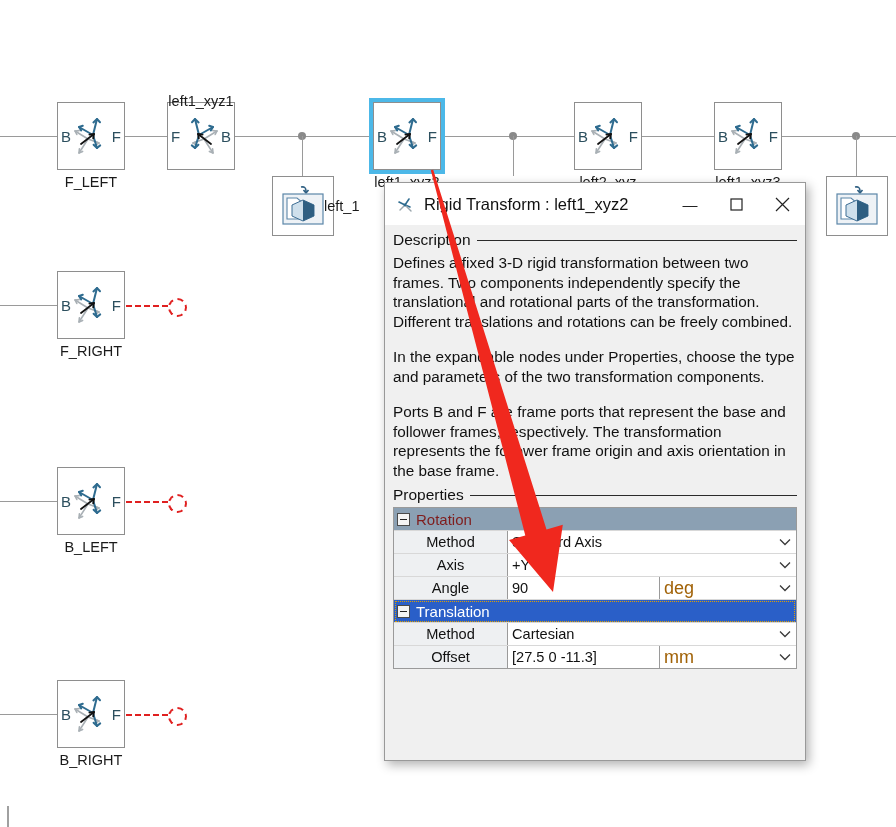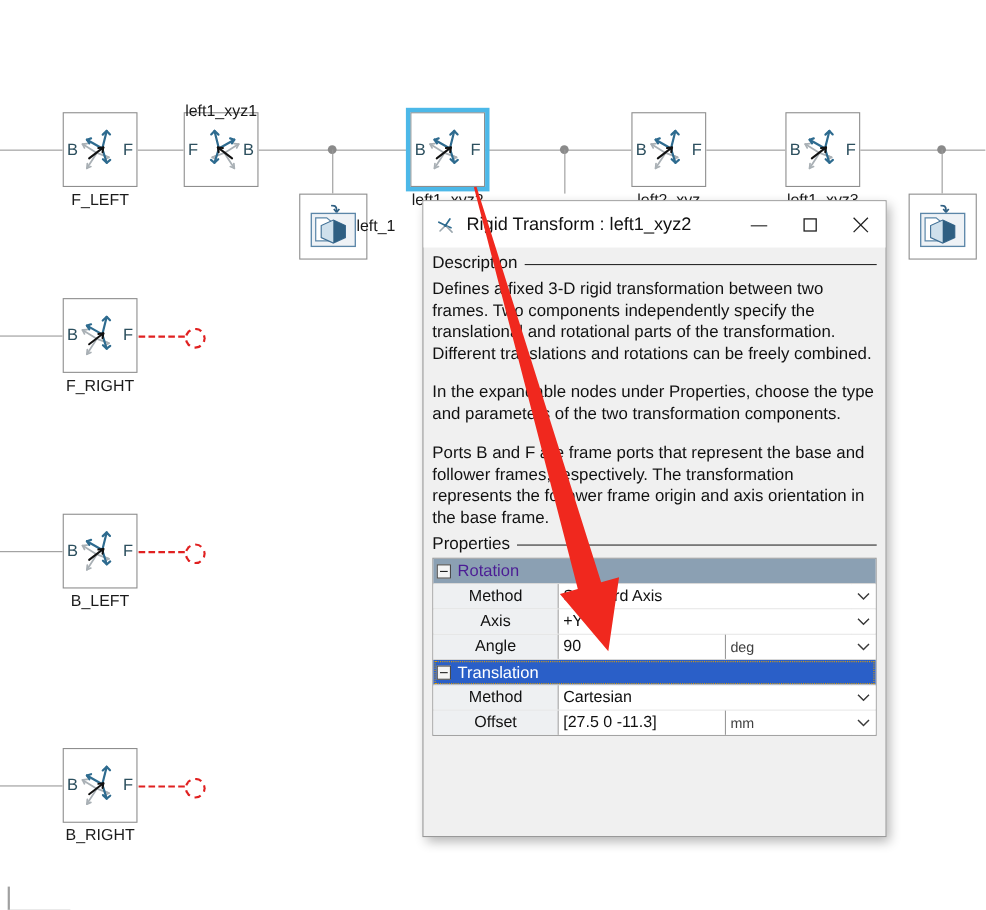--- a/index.html
+++ b/index.html
@@ -63,33 +63,33 @@
 
   #desc{margin:2px 6px 0 6px;font-size:15.3px;line-height:19.5px;color:#111;flex:none;}
   #desc p{margin:0 0 16px 0;}
   #desc p:last-child{margin-bottom:0;}
 
   
   #proptable{margin:1px 6px 0 6px;border:1px solid #9a9a9a;background:#fff;flex:none;}
   .prow{display:flex;height:22px;align-items:stretch;border-bottom:1px solid #d8d8d8;}
   .prow:last-child{border-bottom:none;}
   .grouprow{height:22px;display:flex;align-items:center;padding-left:3px;border-bottom:1px solid #d8d8d8;}
-  .grouprow.unsel{background:#8ba0b3;color:#4c1d95;}
+  .grouprow.unsel{background:#8ba0b3;color:#7f1d1d;}
   .grouprow.sel{background:#2a5fc8;color:#ffffff;outline:1px dotted #e0a000;outline-offset:-2px;}
   .expander{width:11px;height:11px;border:1px solid #4a4a4a;background:#f4f4f4;
             display:flex;align-items:center;justify-content:center;margin-right:6px;flex:none;}
   .expander::before{content:"";width:7px;height:1px;background:#222;}
   .gname{font-size:15px;}
 
   .pname{width:113px;flex:none;background:#eef0f2;display:flex;align-items:center;
          justify-content:center;font-size:14.6px;color:#111;border-right:1px solid #9a9a9a;}
   .pval{flex:1;display:flex;align-items:center;background:#ffffff;
         font-size:14.6px;color:#111;padding-left:4px;min-width:0;overflow:hidden;white-space:nowrap;}
   .punit{width:110px;flex:none;display:flex;align-items:center;background:#ffffff;
-         font-size:13px;color:#404040;padding-left:4px;border-left:1px solid #9a9a9a;}
+         font-size:18px;color:#a16207;padding-left:4px;border-left:1px solid #9a9a9a;}
   .chev{width:22px;flex:none;display:flex;align-items:center;justify-content:center;background:#fff;}
   .chev svg{display:block;}
 
   #spacer{flex:1;}
 
   #btnrow{display:flex;justify-content:flex-end;align-items:center;gap:5px;
           padding:0 10px 0 0;margin-bottom:8px;flex:none;}
   .dbtn{min-width:34px;height:26px;padding:0 7px;box-sizing:border-box;
         border:1px solid #9a9a9a;background:#e6e6e6;color:#111;font-size:15px;
         display:flex;align-items:center;justify-content:center;cursor:default;

